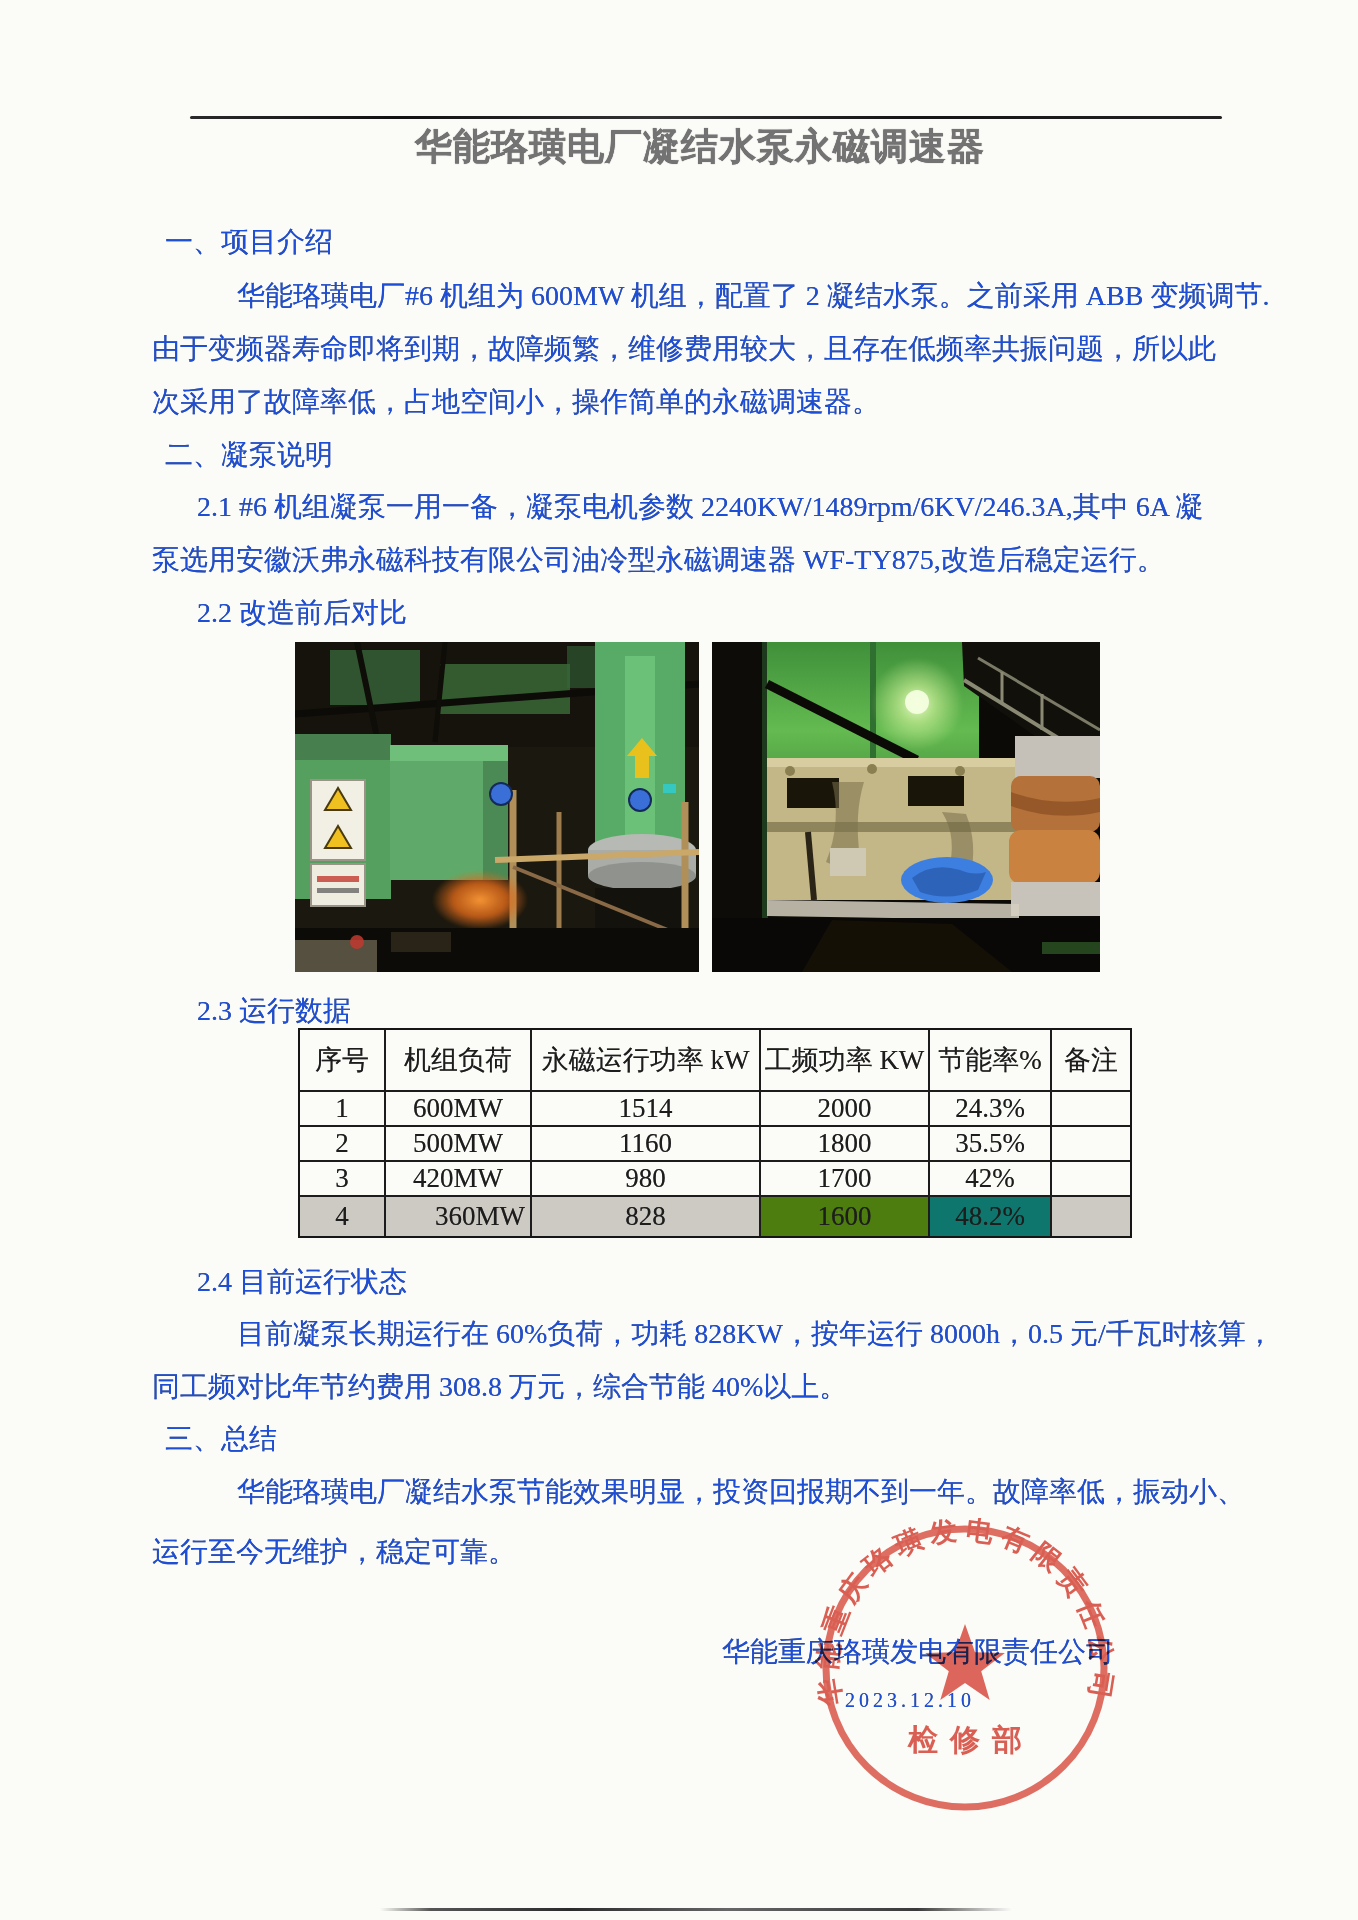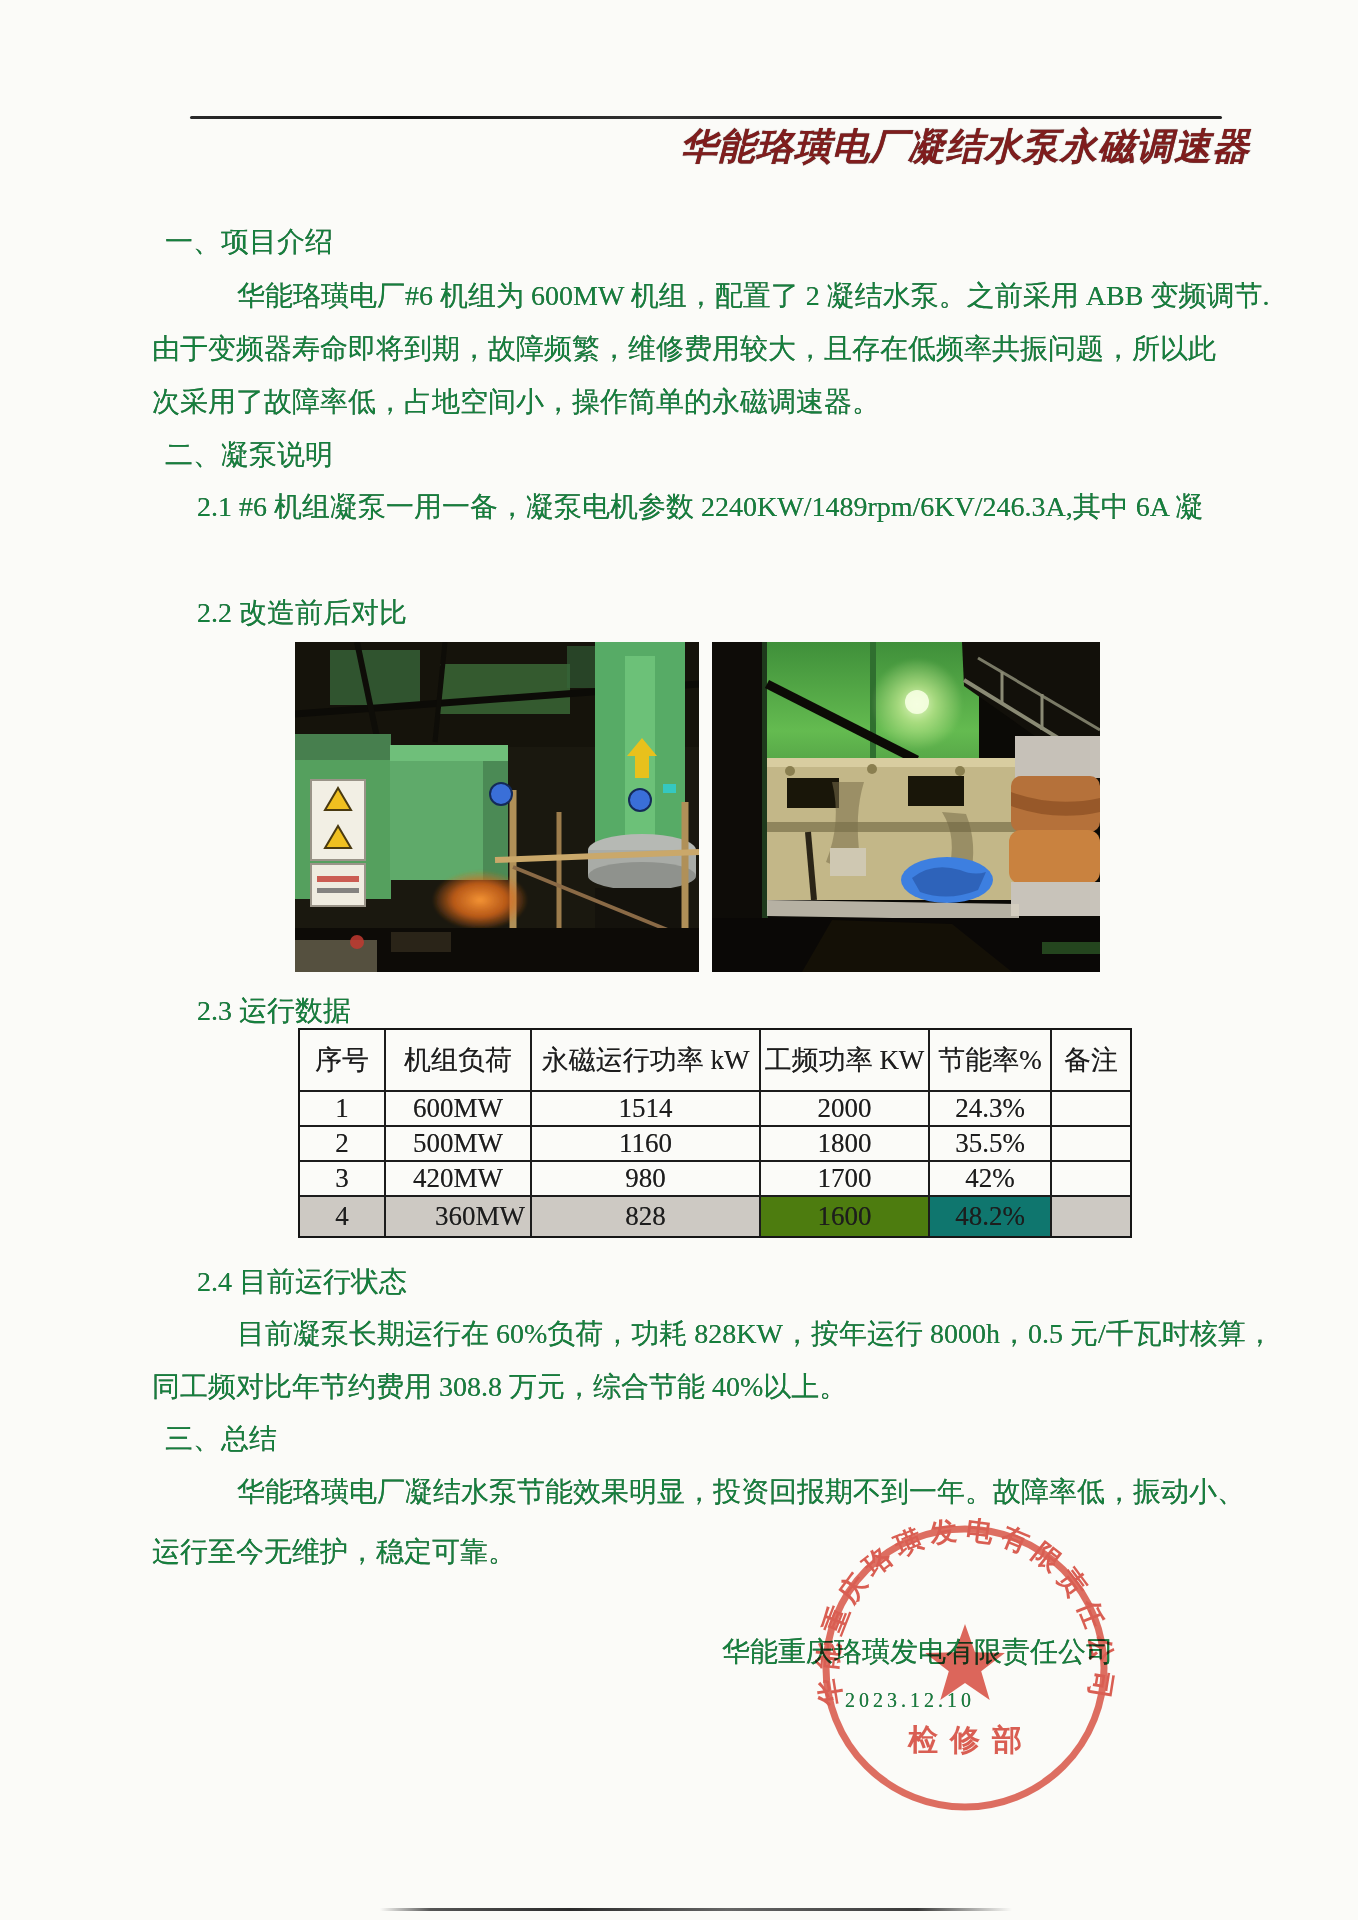--- a/index.html
+++ b/index.html
@@ -4,27 +4,26 @@
 <style>
   html,body{margin:0;padding:0;background:#888;}
   #page{
     position:relative; width:1358px; height:1920px; margin:0 auto;
     background:#fbfbf8; overflow:hidden;
     font-family:"Liberation Serif","DejaVu Serif",serif;
     color:#1d1d1d;
   }
   .txt{
     position:absolute; white-space:nowrap; font-size:28px; line-height:40px;
-    color:#15803d; text-shadow:0 0 0.6px rgba(25,25,25,.65);
+    color:#1d4ed8; text-shadow:0 0 0.6px rgba(25,25,25,.65);
   }
   .title{
-    position:absolute; left:150px; top:122px; width:1100px; text-align:right;
-    font-size:37px; font-weight:700; letter-spacing:1px; color:#7f1d1d;
+    position:absolute; left:150px; top:122px; width:1100px; text-align:center;
+    font-size:37px; font-weight:700; letter-spacing:1px; color:#737373;
     text-shadow:0 0 0.8px rgba(20,20,20,.8);
-    font-style:italic;
   }
   .scanline-top{
     position:absolute; left:190px; top:116px; width:1032px; height:3px;
     background:linear-gradient(90deg,#2a2a2a,#111 20%,#333 45%,#151515 70%,#222);
     border-radius:2px;
   }
   .scanline-bottom{
     position:absolute; left:380px; top:1908px; width:632px; height:3px;
     background:linear-gradient(90deg,rgba(70,70,70,0),#555 8%,#2b2b2b 30%,#666 55%,#3a3a3a 85%,rgba(70,70,70,0));
   }
@@ -61,20 +60,21 @@
 
   <div class="title">华能珞璜电厂凝结水泵永磁调速器</div>
 
   <div class="txt" style="left:165px; top:222px;">一、项目介绍</div>
   <div class="txt" style="left:237px; top:276px;">华能珞璜电厂#6 机组为 600MW 机组，配置了 2 凝结水泵。之前采用 ABB 变频调节.</div>
   <div class="txt" style="left:152px; top:329px;">由于变频器寿命即将到期，故障频繁，维修费用较大，且存在低频率共振问题，所以此</div>
   <div class="txt" style="left:152px; top:382px;">次采用了故障率低，占地空间小，操作简单的永磁调速器。</div>
 
   <div class="txt" style="left:165px; top:435px;">二、凝泵说明</div>
   <div class="txt" style="left:197px; top:487px;">2.1 #6 机组凝泵一用一备，凝泵电机参数 2240KW/1489rpm/6KV/246.3A,其中 6A 凝</div>
+  <div class="txt" style="left:152px; top:540px;">泵选用安徽沃弗永磁科技有限公司油冷型永磁调速器 WF-TY875,改造后稳定运行。</div>
   <div class="txt" style="left:197px; top:593px;">2.2 改造前后对比</div>
 
   <div class="photo" id="photo-before">
     <svg viewBox="0 0 404 330" preserveAspectRatio="none">
       <defs>
         <radialGradient id="glowO" cx="50%" cy="50%" r="50%">
           <stop offset="0%" stop-color="#ff9a36" stop-opacity="0.95"></stop>
           <stop offset="55%" stop-color="#e06a1a" stop-opacity="0.8"></stop>
           <stop offset="100%" stop-color="#e06a1a" stop-opacity="0"></stop>
         </radialGradient>

